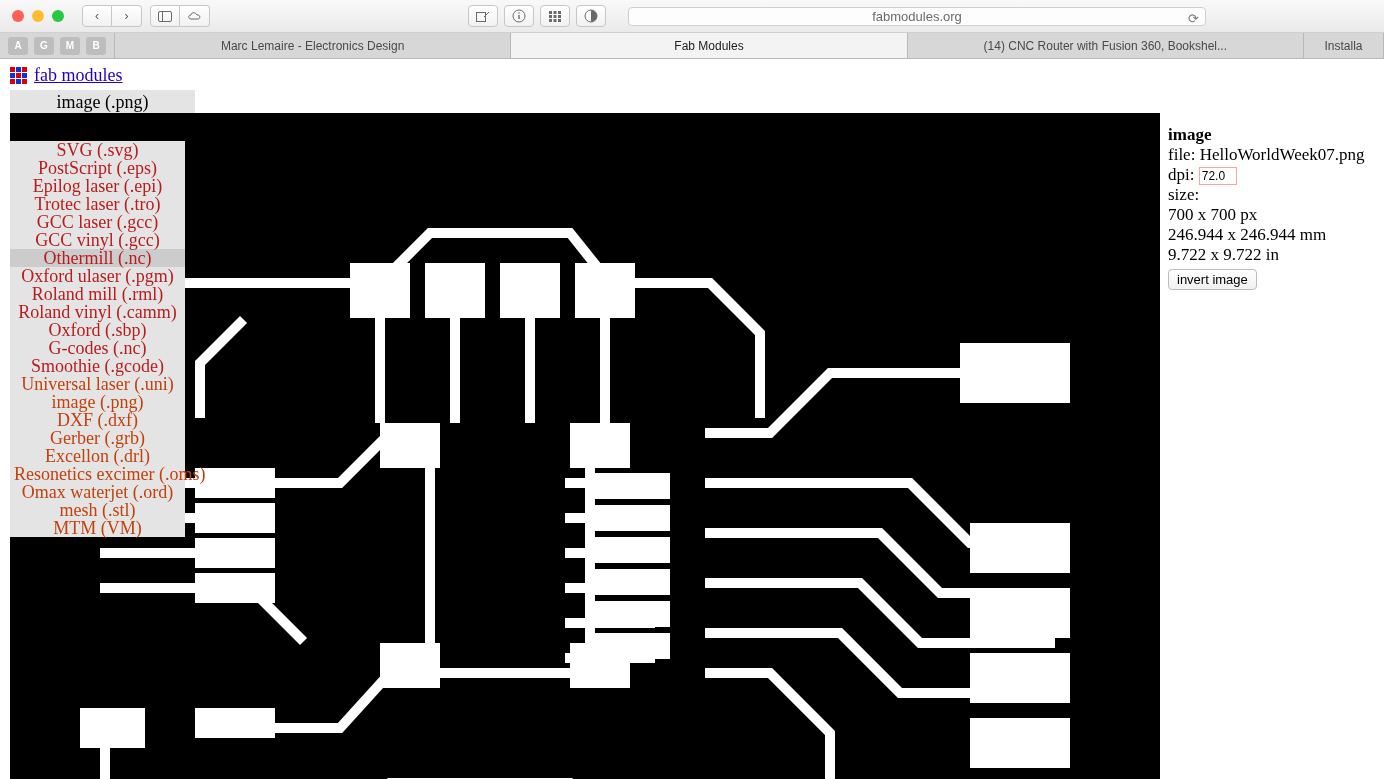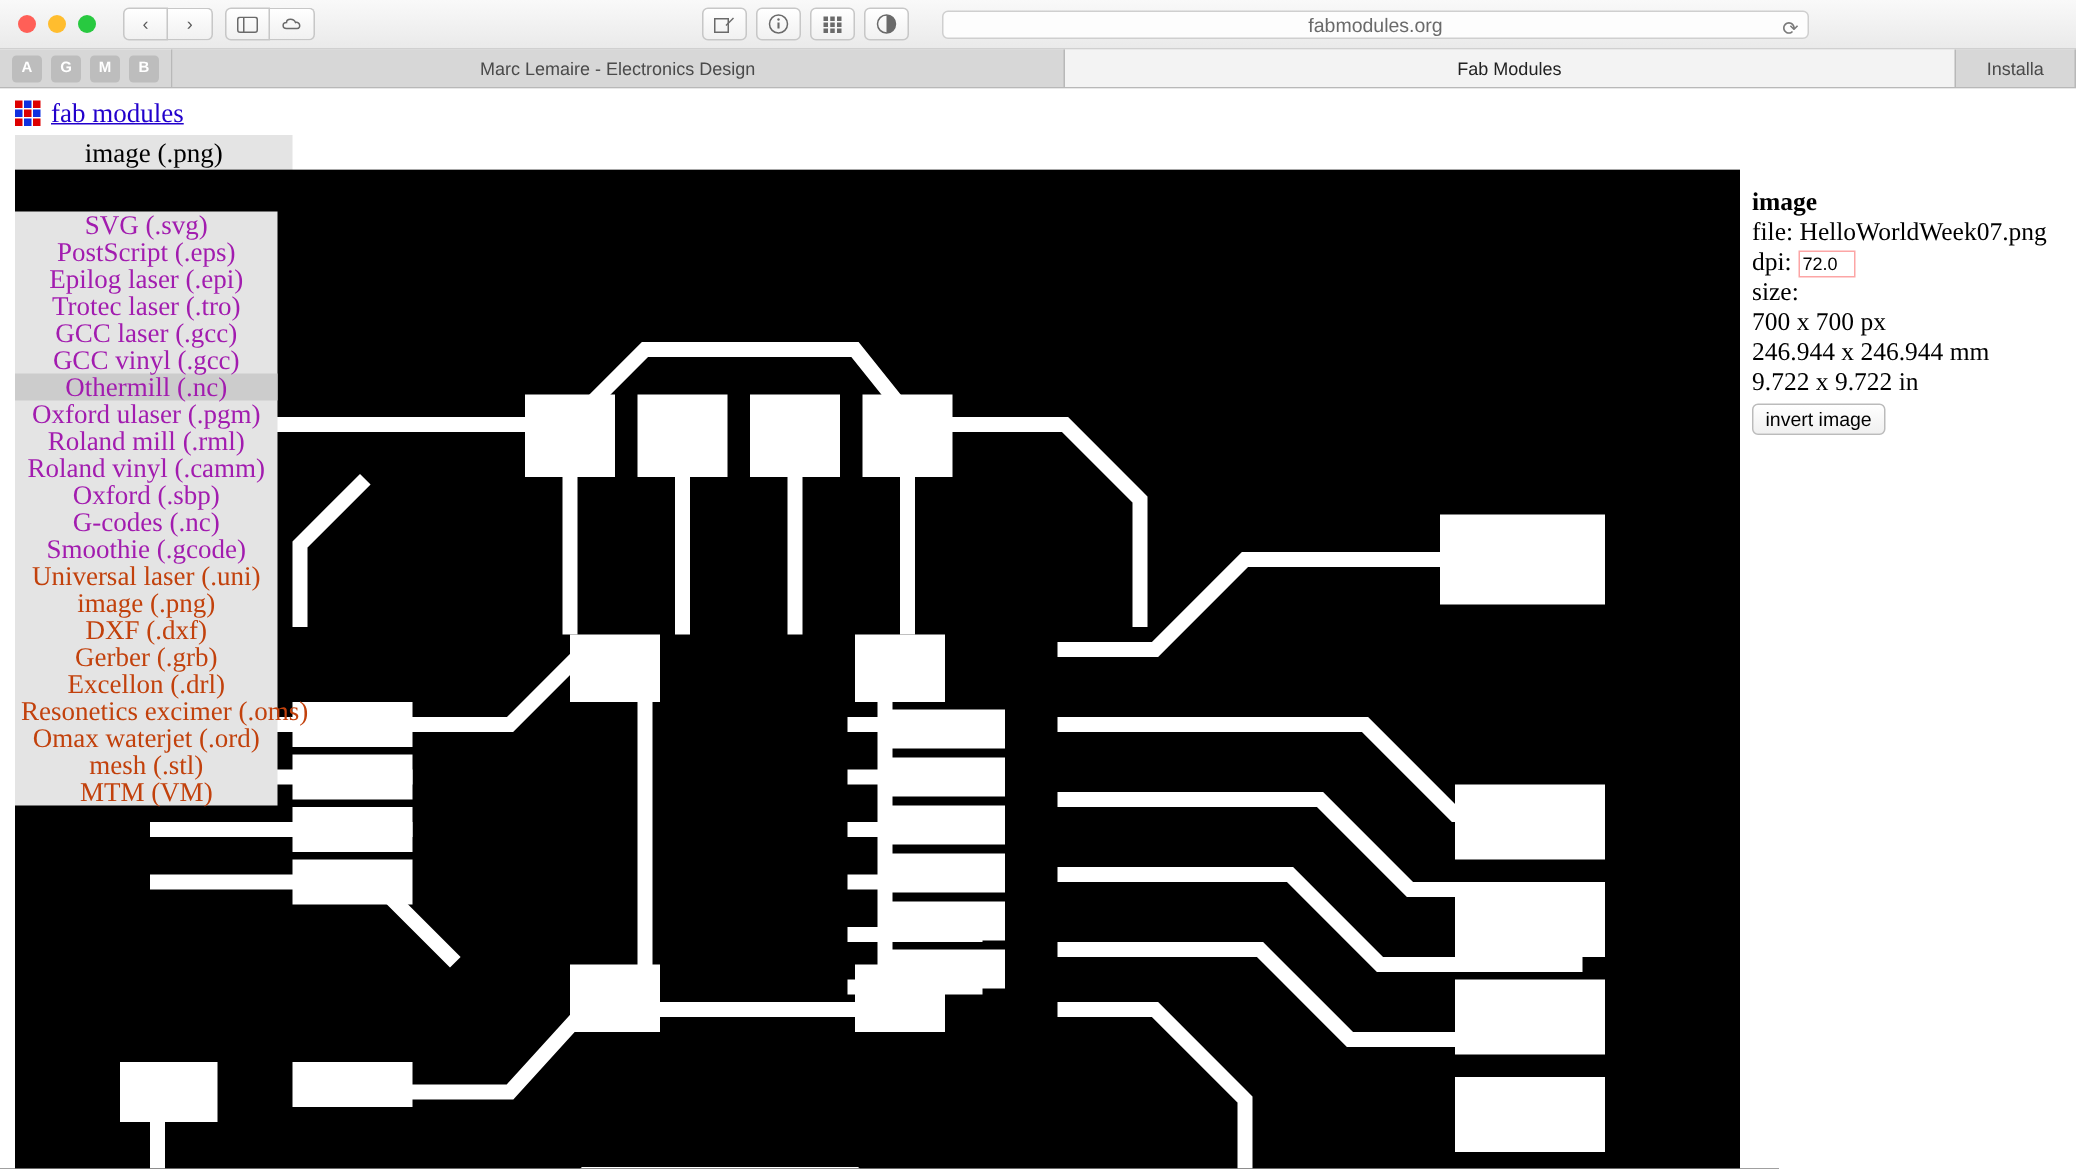--- a/index.html
+++ b/index.html
@@ -31,21 +31,21 @@
   .fab-logo span{ background:#d00;}
   .fab-logo span.b{ background:#1030e0;}
   .fab-link{ color:#2200cc; text-decoration:underline; font-family:"Times New Roman",serif; font-size:18px;}
   
   .menus{ display:flex; font-family:"Times New Roman",serif; font-size:18px;flex-direction:column;}
   .menu-col{ background:#e4e4e4; text-align:center;}
   .menu-col.input{ width:185px;}
   .menu-col.output{ width:175px; position:relative;}
   .menu-head{ padding:2px 0;}
   .menu-list{ position:absolute; top:26px; left:0; width:175px; background:#e4e4e4; z-index:30;}
-  .menu-item{ padding:0px 4px; line-height:18px; color:#a21caf; white-space:nowrap;}
+  .menu-item{ padding:0px 4px; line-height:18px; color:#b91c1c; white-space:nowrap;}
   .menu-item.sel{ background:#cccccc;}
   .menu-item.dis{ color:#c2410c;}
   
   .canvas-wrap{ position:absolute; left:10px; top:54px; width:1150px; height:666px; overflow:hidden;}
   .canvas{ width:1150px; height:666px; background:#000;}
   .canvas svg{ position:absolute; left:0; top:0;}
   
   .right-panel{ position:absolute; left:1168px; top:66px; width:210px; font-family:"Times New Roman",serif; font-size:17px; line-height:20px; color:#000;}
   .right-panel .hd{ font-weight:bold;}
   .right-panel input[type=text]{ width:38px; font-size:12px; border:1px solid #fca5a5; padding:1px 2px; font-family:Arial,sans-serif;}
@@ -122,20 +122,21 @@
 
 <div class="tabrow">
   <div class="favset">
     <div class="fav">A</div>
     <div class="fav">G</div>
     <div class="fav">M</div>
     <div class="fav">B</div>
   </div>
   <div class="tab">Marc Lemaire - Electronics Design</div>
   <div class="tab active">Fab Modules</div>
+  <div class="tab">(14) CNC Router with Fusion 360, Bookshel...</div>
   <div class="tab last">Installa</div>
 </div>
 
 <div class="page">
 
   <div class="fab-header">
     <div class="fab-logo">
       <span></span>
         <span class="b"></span>
         <span></span>

